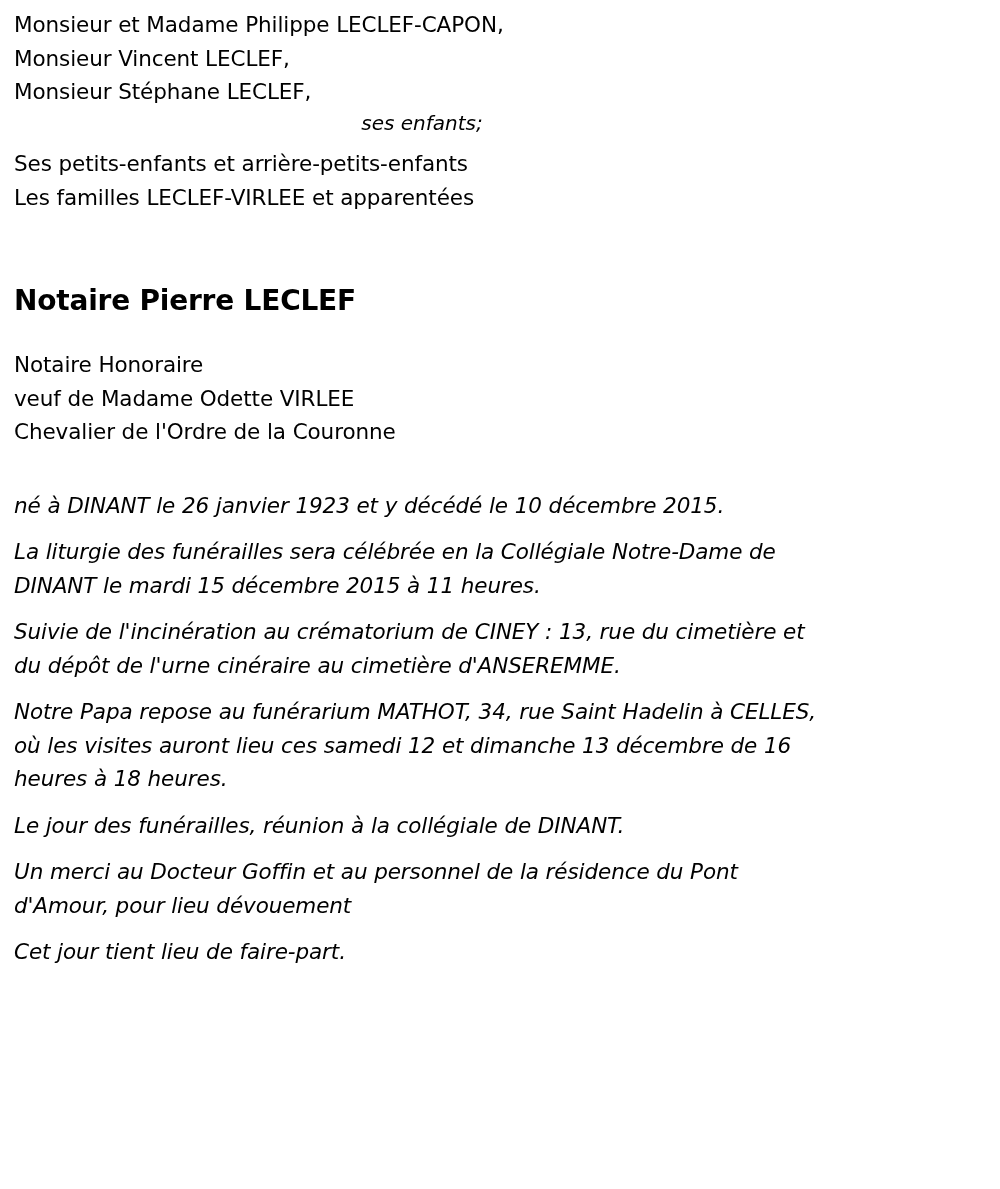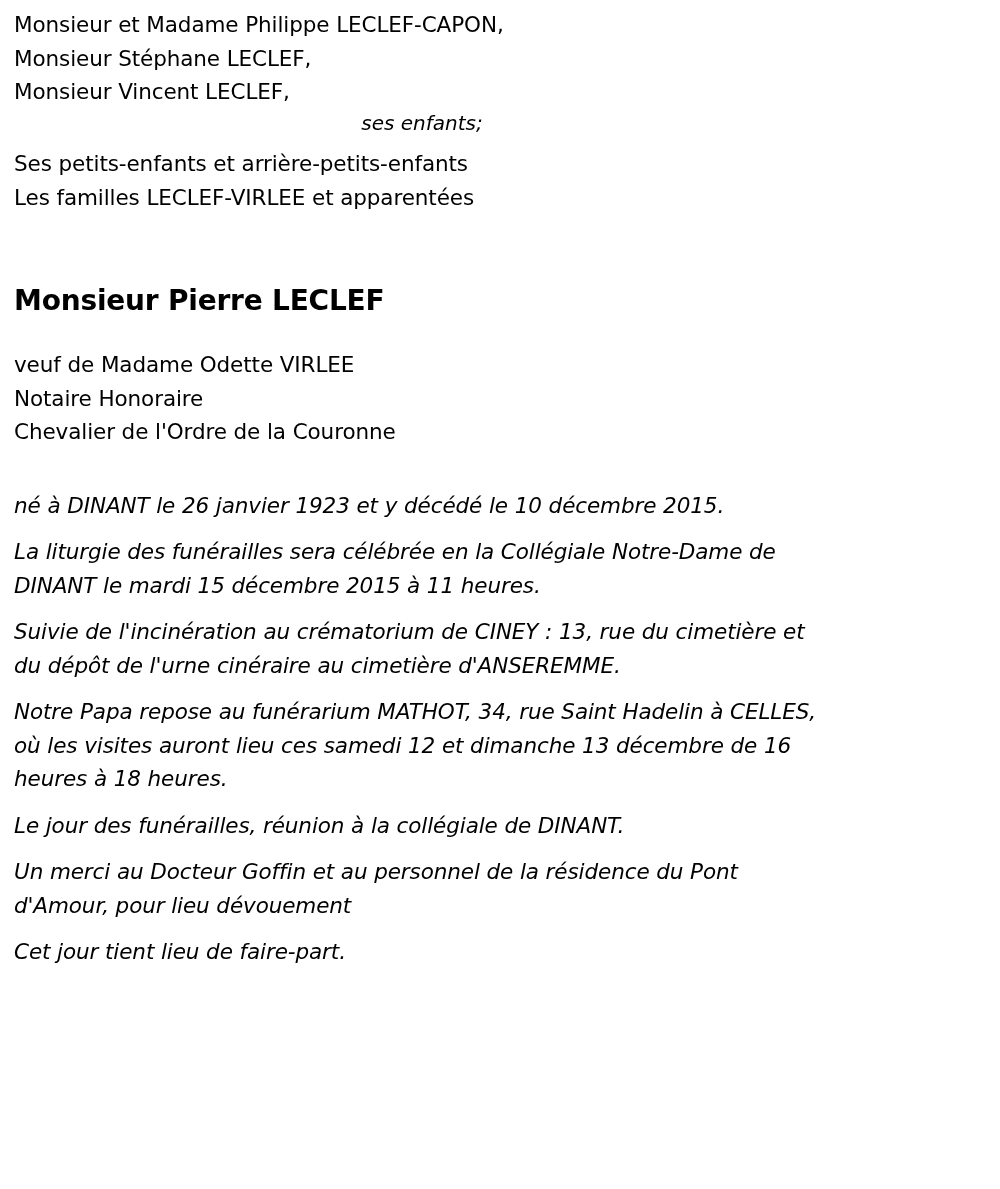--- a/index.html
+++ b/index.html
@@ -54,45 +54,45 @@
     font-style: italic;
   }
 </style>
 </head>
 <body>
 
 <div id="notice">
 
   <div>
     <div class="line">Monsieur et Madame Philippe LECLEF-CAPON,</div>
+    <div class="line">Monsieur Vincent LECLEF,</div>
     <div class="line">Monsieur Stéphane LECLEF,</div>
-    <div class="line">Monsieur Vincent LECLEF,</div>
   </div>
 
   <div class="enfants-row">ses enfants;</div>
 
   <div class="gap-xs"></div>
 
   <div>
     <div class="line">Ses petits-enfants et arrière-petits-enfants</div>
     <div class="line">Les familles LECLEF-VIRLEE et apparentées</div>
   </div>
 
   <div class="gap-lg"></div>
 
 
   <div class="gap-md"></div>
 
-  <div class="title">Monsieur Pierre LECLEF</div>
+  <div class="title">Notaire Pierre LECLEF</div>
 
   <div class="gap-md"></div>
 
   <div>
+    <div class="line">Notaire Honoraire</div>
     <div class="line">veuf de Madame Odette VIRLEE</div>
-    <div class="line">Notaire Honoraire</div>
     <div class="line">Chevalier de l'Ordre de la Couronne</div>
   </div>
 
   <div class="gap-lg"></div>
 
   <div>
     <div class="para">né à DINANT le 26 janvier 1923 et y décédé le 10 décembre 2015.</div>
     <div class="gap-sm"></div>
     <div class="para">La liturgie des funérailles sera célébrée en la Collégiale Notre-Dame de DINANT le mardi 15 décembre 2015 à 11 heures.</div>
     <div class="gap-sm"></div>

